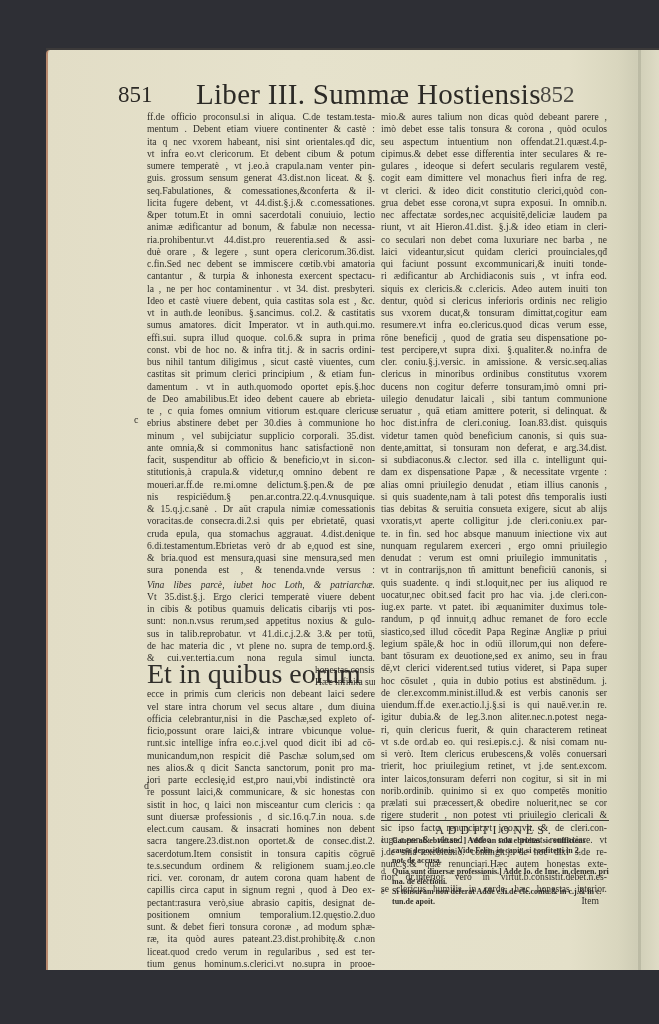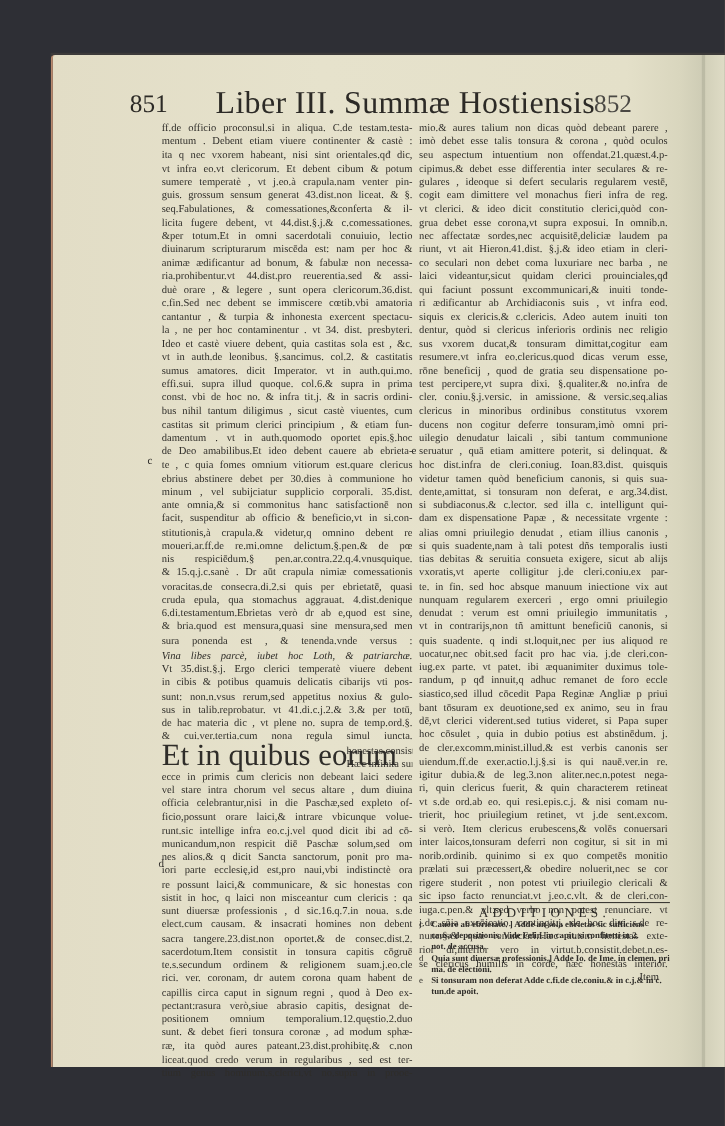--- a/index.html
+++ b/index.html
@@ -80,21 +80,20 @@
   <div id="left-a">
       <p>ff.de officio proconsul.si in aliqua. C.de testam.testa-</p>
       <p>mentum . Debent etiam viuere continenter &amp; castè :</p>
       <p>ita q nec vxorem habeant, nisi sint orientales.qđ dic,</p>
       <p>vt infra eo.vt clericorum. Et debent cibum &amp; potum</p>
       <p>sumere temperatè , vt j.eo.à crapula.nam venter pin-</p>
       <p>guis. grossum sensum generat 43.dist.non liceat. &amp; §.</p>
       <p>seq.Fabulationes, &amp; comessationes,&amp;conferta &amp; il-</p>
       <p>licita fugere debent, vt 44.dist.§.j.&amp; c.comessationes.</p>
       <p>&amp;per totum.Et in omni sacerdotali conuiuio, lectio</p>
-      <p>diuinarum scripturarum miscēda est: nam per hoc &amp;</p>
       <p>animæ ædificantur ad bonum, &amp; fabulæ non necessa-</p>
       <p>ria.prohibentur.vt 44.dist.pro reuerentia.sed &amp; assi-</p>
       <p>duè orare , &amp; legere , sunt opera clericorum.36.dist.</p>
       <p>c.fin.Sed nec debent se immiscere cœtib.vbi amatoria</p>
       <p>cantantur , &amp; turpia &amp; inhonesta exercent spectacu-</p>
       <p>la , ne per hoc contaminentur . vt 34. dist. presbyteri.</p>
       <p>Ideo et castè viuere debent, quia castitas sola est , &amp;c.</p>
       <p>vt in auth.de leonibus. §.sancimus. col.2. &amp; castitatis</p>
       <p>sumus amatores. dicit Imperator. vt in auth.qui.mo.</p>
       <p>effi.sui. supra illud quoque. col.6.&amp; supra in prima</p>
@@ -203,30 +202,31 @@
       <p>vxoratis,vt aperte colligitur j.de cleri.coniu.ex par-</p>
       <p>te. in fin. sed hoc absque manuum iniectione vix aut</p>
       <p>nunquam regularem exerceri , ergo omni priuilegio</p>
       <p>denudat : verum est omni priuilegio immunitatis ,</p>
       <p>vt in contrarijs,non tñ amittunt beneficiū canonis, si</p>
       <p>quis suadente. q indi st.loquit,nec per ius aliquod re</p>
       <p>uocatur,nec obit.sed facit pro hac via. j.de cleri.con-</p>
       <p>iug.ex parte. vt patet. ibi æquanimiter duximus tole-</p>
       <p>randum, p qđ innuit,q adhuc remanet de foro eccle</p>
       <p>siastico,sed illud cōcedit Papa Reginæ Angliæ p priui</p>
+      <p>legium spāle,&amp; hoc in odiū illorum,qui non defere-</p>
       <p>bant tōsuram ex deuotione,sed ex animo, seu in frau</p>
       <p>dē,vt clerici viderent.sed tutius videret, si Papa super</p>
       <p>hoc cōsulet , quia in dubio potius est abstinēdum. j.</p>
       <p>de cler.excomm.minist.illud.&amp; est verbis canonis ser</p>
       <p>uiendum.ff.de exer.actio.l.j.§.si is qui nauē.ver.in re.</p>
       <p>igitur dubia.&amp; de leg.3.non aliter.nec.n.potest nega-</p>
       <p>ri, quin clericus fuerit, &amp; quin characterem retineat</p>
       <p>vt s.de ord.ab eo. qui resi.epis.c.j. &amp; nisi comam nu-</p>
+      <p>si verò. Item clericus erubescens,&amp; volēs conuersari</p>
       <p>trierit, hoc priuilegium retinet, vt j.de sent.excom.</p>
-      <p>si verò. Item clericus erubescens,&amp; volēs conuersari</p>
       <p>inter laicos,tonsuram deferri non cogitur, si sit in mi</p>
       <p>norib.ordinib. quinimo si ex quo competēs monitio</p>
       <p>prælati sui præcessert,&amp; obedire noluerit,nec se cor</p>
       <p>rigere studerit , non potest vti priuilegio clericali &amp;</p>
       <p>sic ipso facto renunciat.vt j.eo.c.vlt. &amp; de cleri.con-</p>
       <p>iuga.c.pen.&amp; vlt.sed verbo non potest renunciare. vt</p>
       <p>j.de sñia excōicatio. contingit.j. de hoc dixi s.de re-</p>
       <p>nunc.§.&amp; quæ renunciari.Hæc autem honestas exte-</p>
       <p>rior dr,interior vero in virtut.b.consistit.debet.n.es-</p>
       <p>se clericus humilis in corde, hæc honestas interior.</p>

